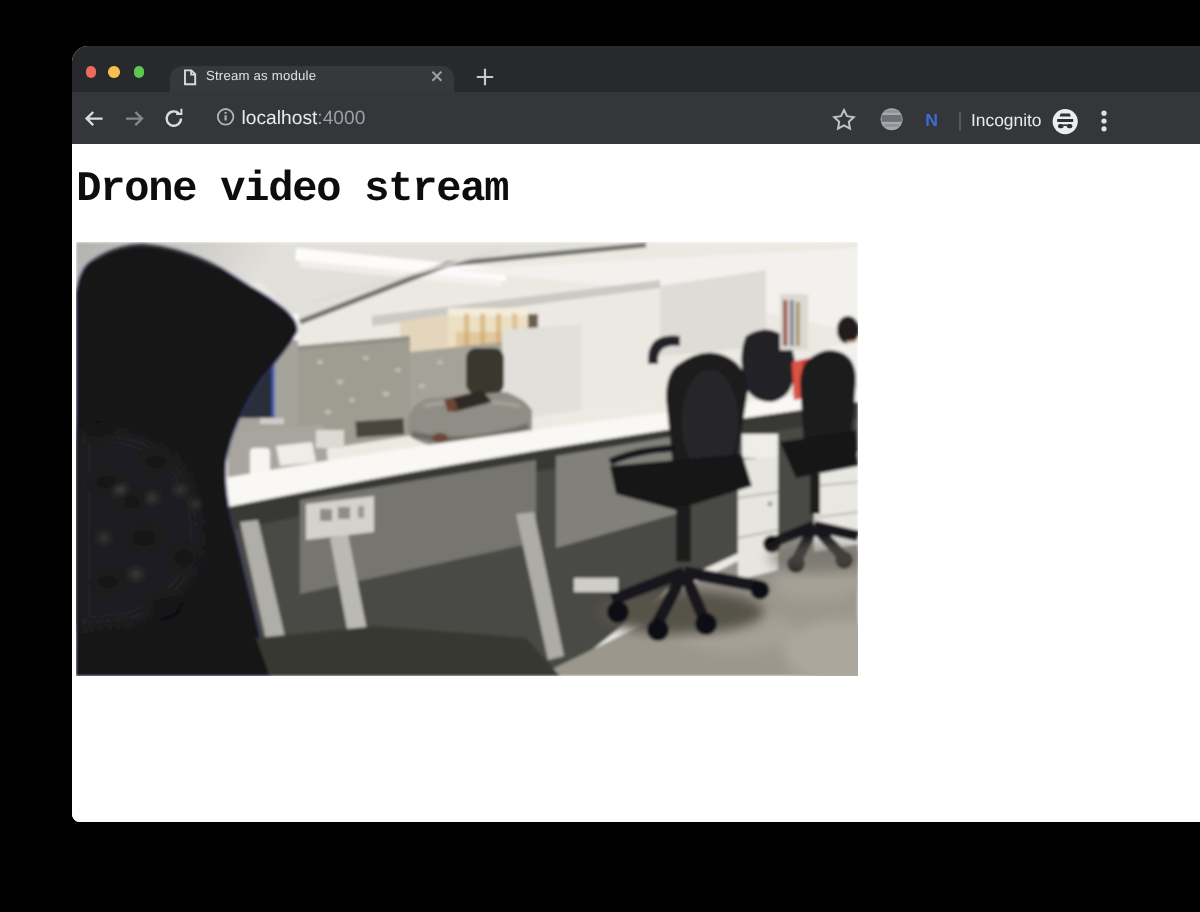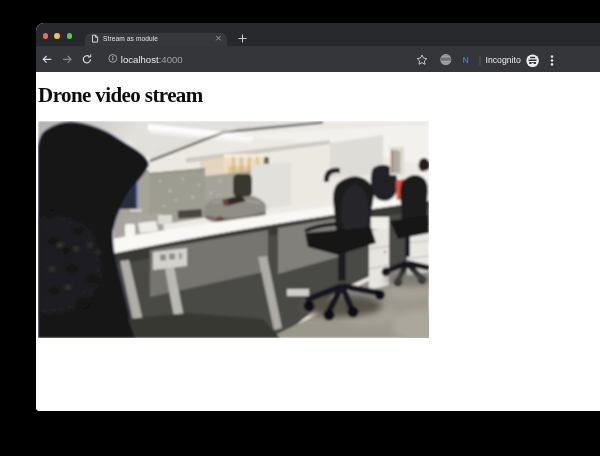--- a/index.html
+++ b/index.html
@@ -10,21 +10,21 @@
   .tabstrip { position:absolute; left:0; top:0; width:100%; height:22.5px; background:#28292d; }
   .tl { position:absolute; top:10px; width:5.8px; height:5.8px; border-radius:50%; }
   .tab { position:absolute; left:49.5px; top:10px; width:142px; height:12.5px;
          background:#36383c; border-radius:6px 6px 0 0; }
   .tabtitle { position:absolute; left:18px; top:2.3px; font-size:6.6px; color:#dfe1e5; letter-spacing:0.1px; }
   .toolbar { position:absolute; left:0; top:22.5px; width:100%; height:26.3px; background:#35363a; }
   .urltext { position:absolute; left:85.3px; top:31.2px; font-size:9.6px; color:#e8eaed; }
   .urltext .dim { color:#9aa0a6; }
   .incog { position:absolute; left:450px; top:32.4px; font-size:8.7px; color:#e8eaed; }
   .content { position:absolute; left:0; top:48.8px; width:100%; height:339.2px; background:#fff; }
-  h1 { position:absolute; left:2.6px; top:62px; line-height:1; font-family:Liberation Serif, serif;
+  h1 { position:absolute; left:2.6px; top:62px; line-height:1; font-family:Liberation Mono, monospace;
        font-weight:bold; font-size:21px; color:#0d0d0d; letter-spacing:-0.6px; }
   svg.icons { position:absolute; left:0; top:0; }
 </style>
 </head>
 <body>
 <div class="win">
   <div class="tabstrip"></div>
   <div class="toolbar"></div>
   <div class="content"></div>
   <div class="tab">

